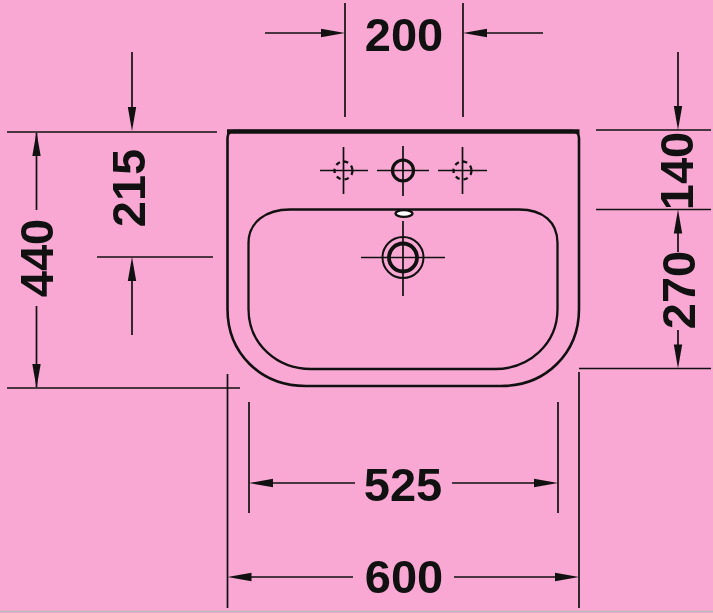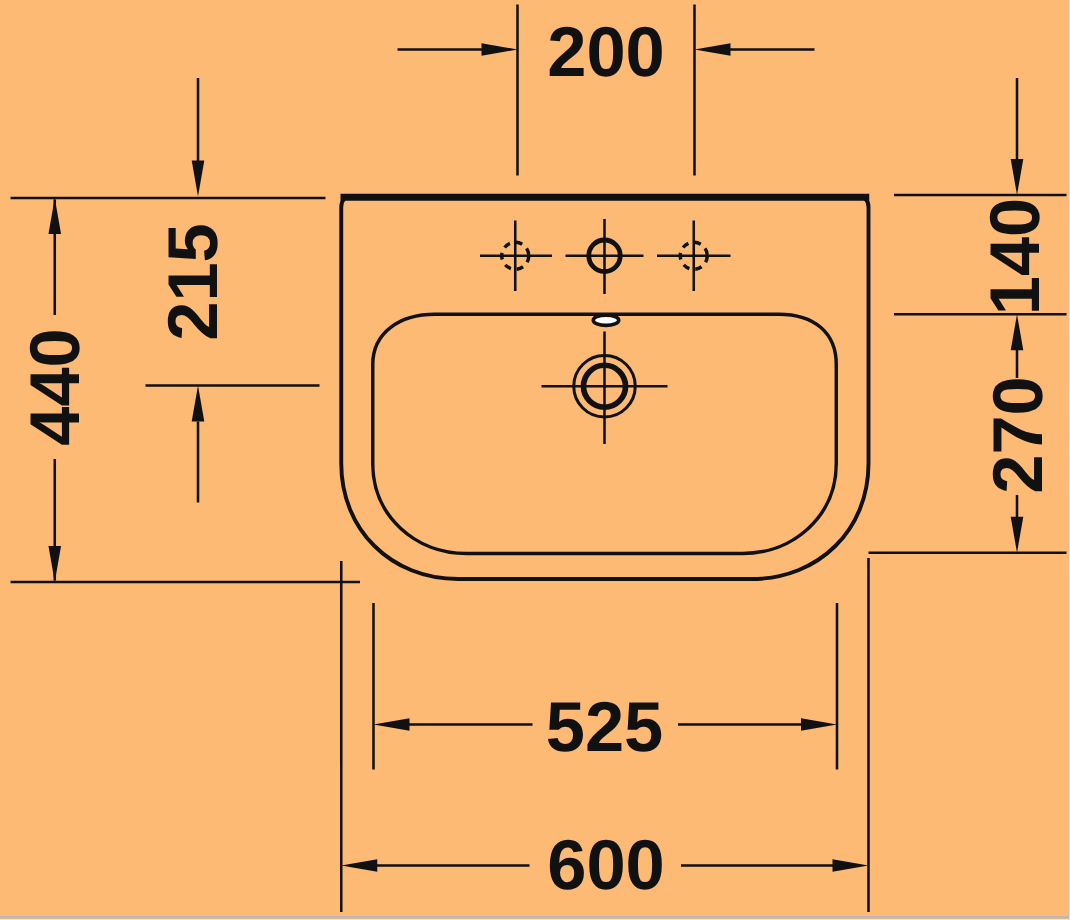--- a/index.html
+++ b/index.html
@@ -1,19 +1,19 @@
 <!DOCTYPE html>
 <html><head>
 <meta charset="utf-8">
 <style>
   html,body{margin:0;padding:0;background:#ffffff;}
   .stage{
     position:relative;
     width:713px;height:613px;
-    background:#fdba74;
+    background:#f9a8d4;
     overflow:hidden;
     font-family:"Liberation Sans", sans-serif;
   }
   svg{display:block;}
   text.dim{
     font-family:"Liberation Sans", sans-serif;
     font-weight:bold;
     font-size:47px;
     fill:#111111;
   }

